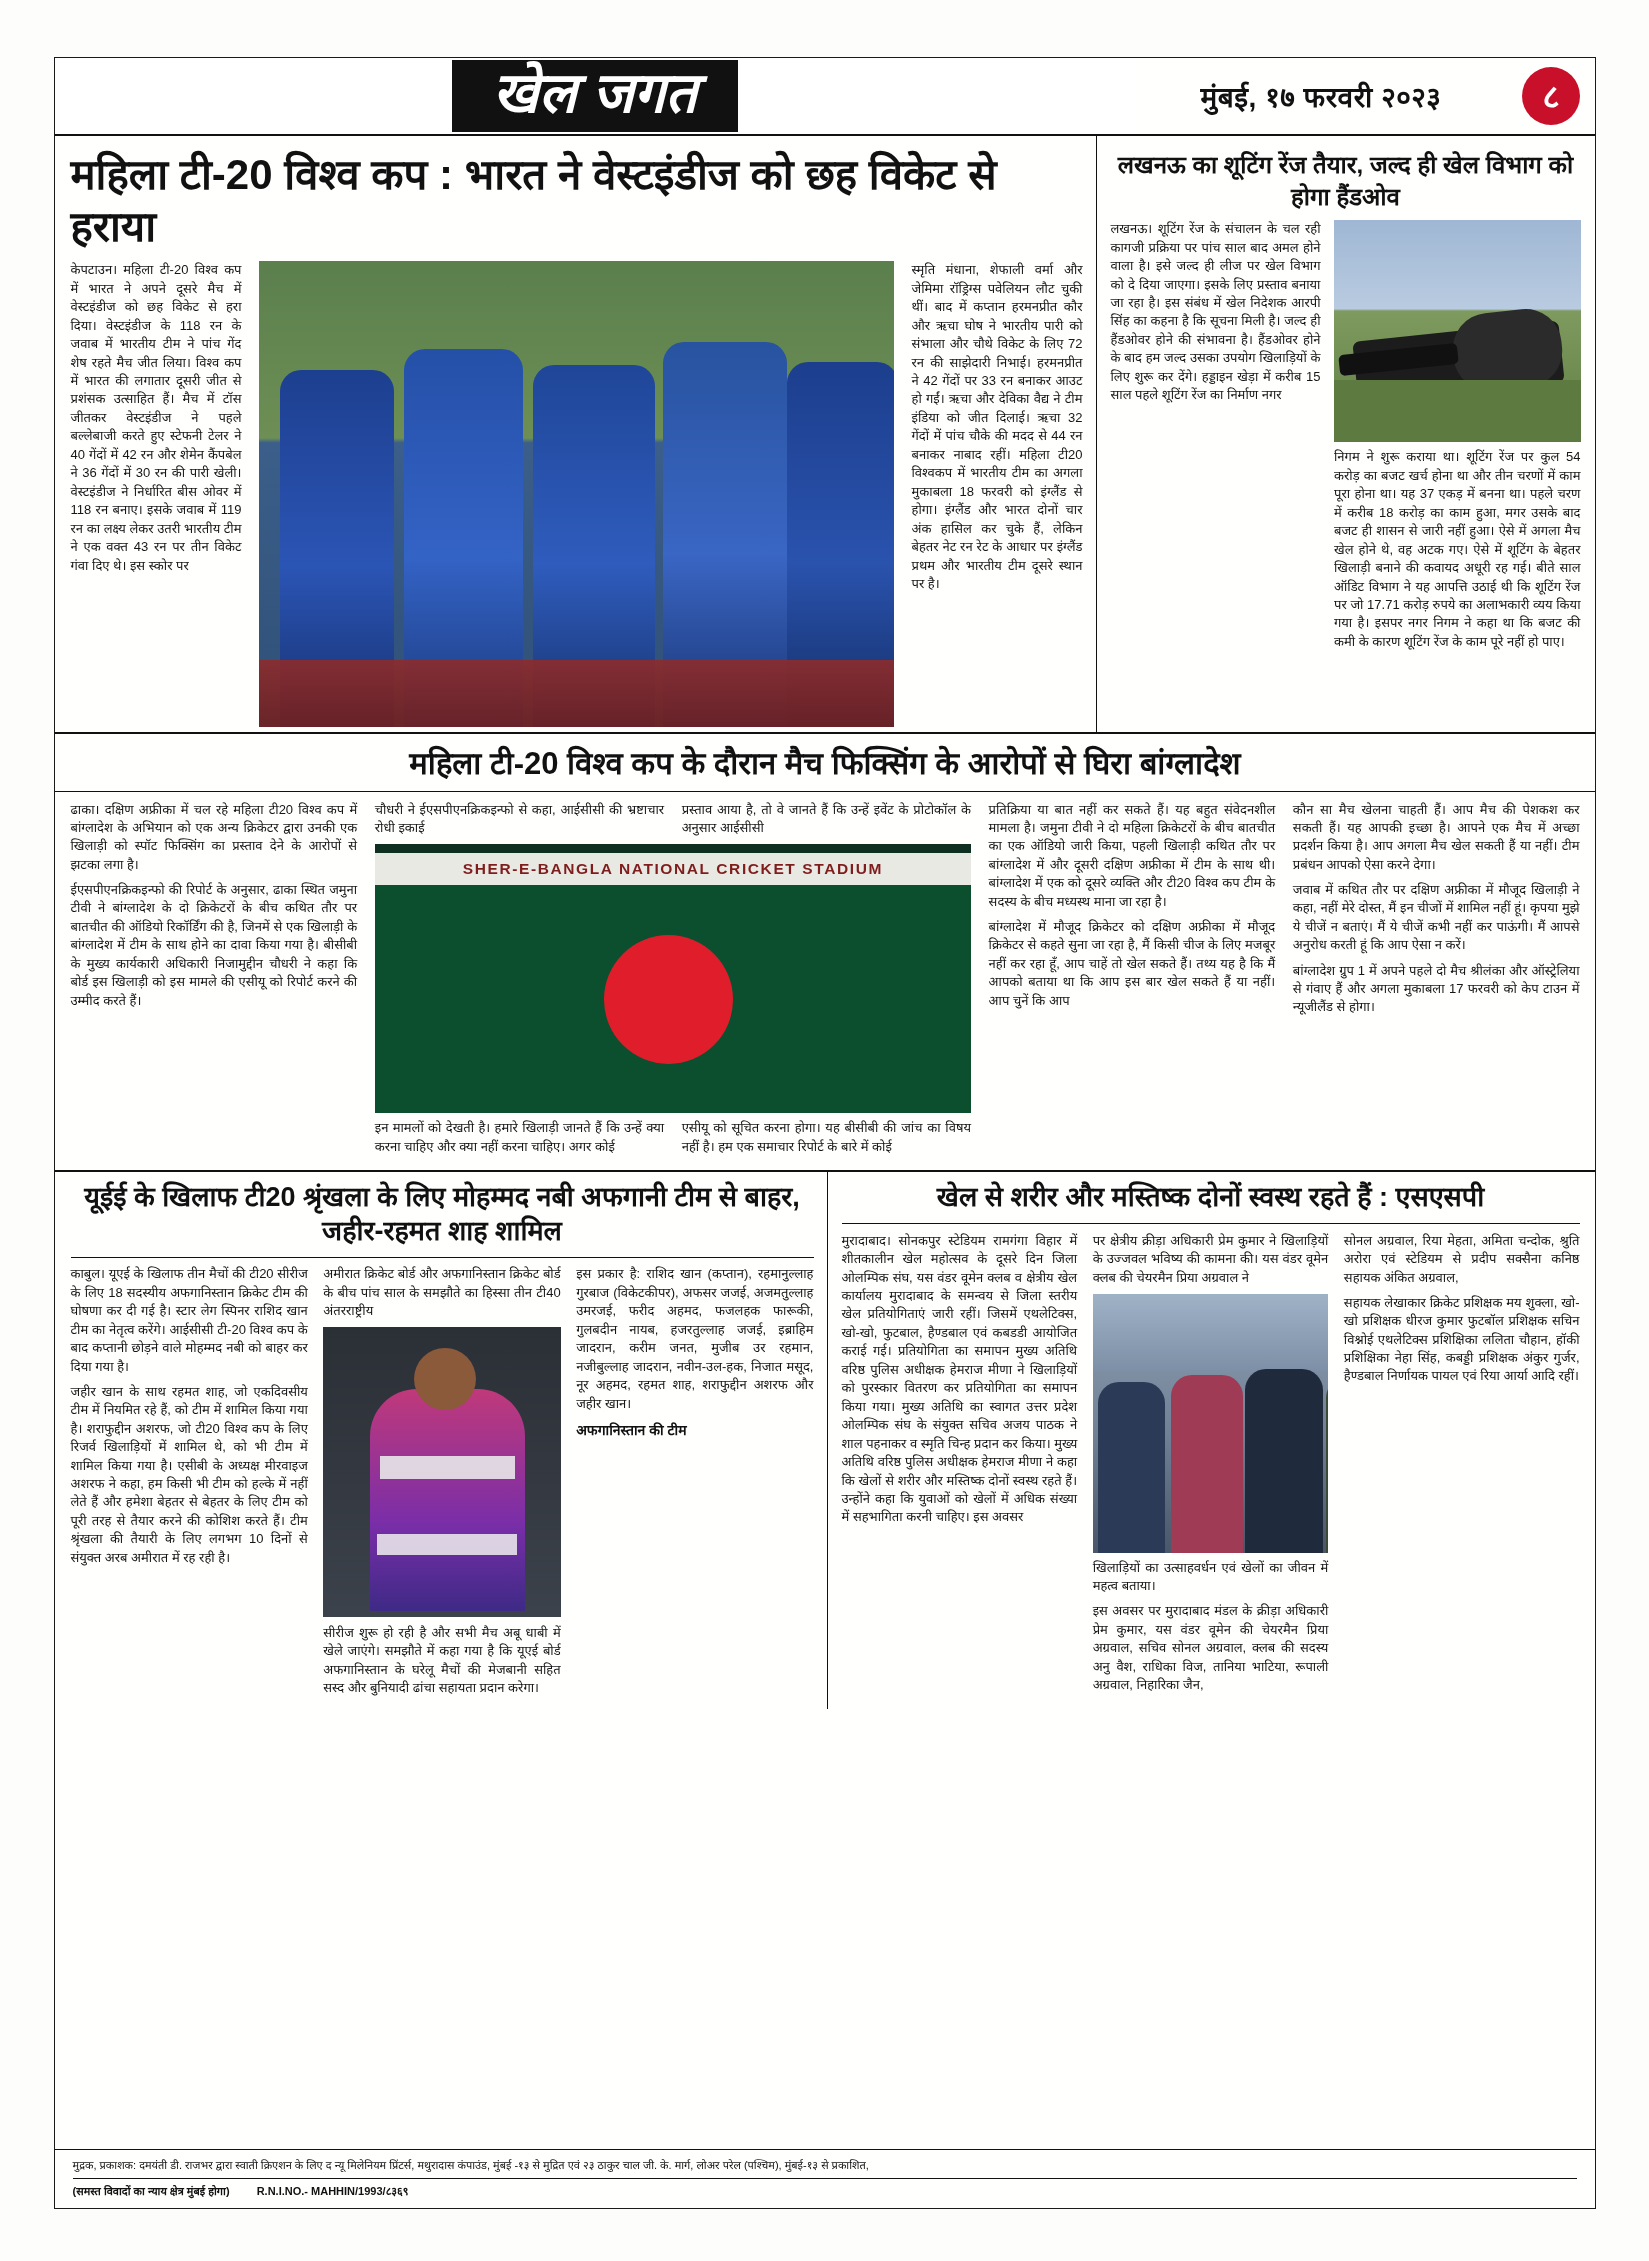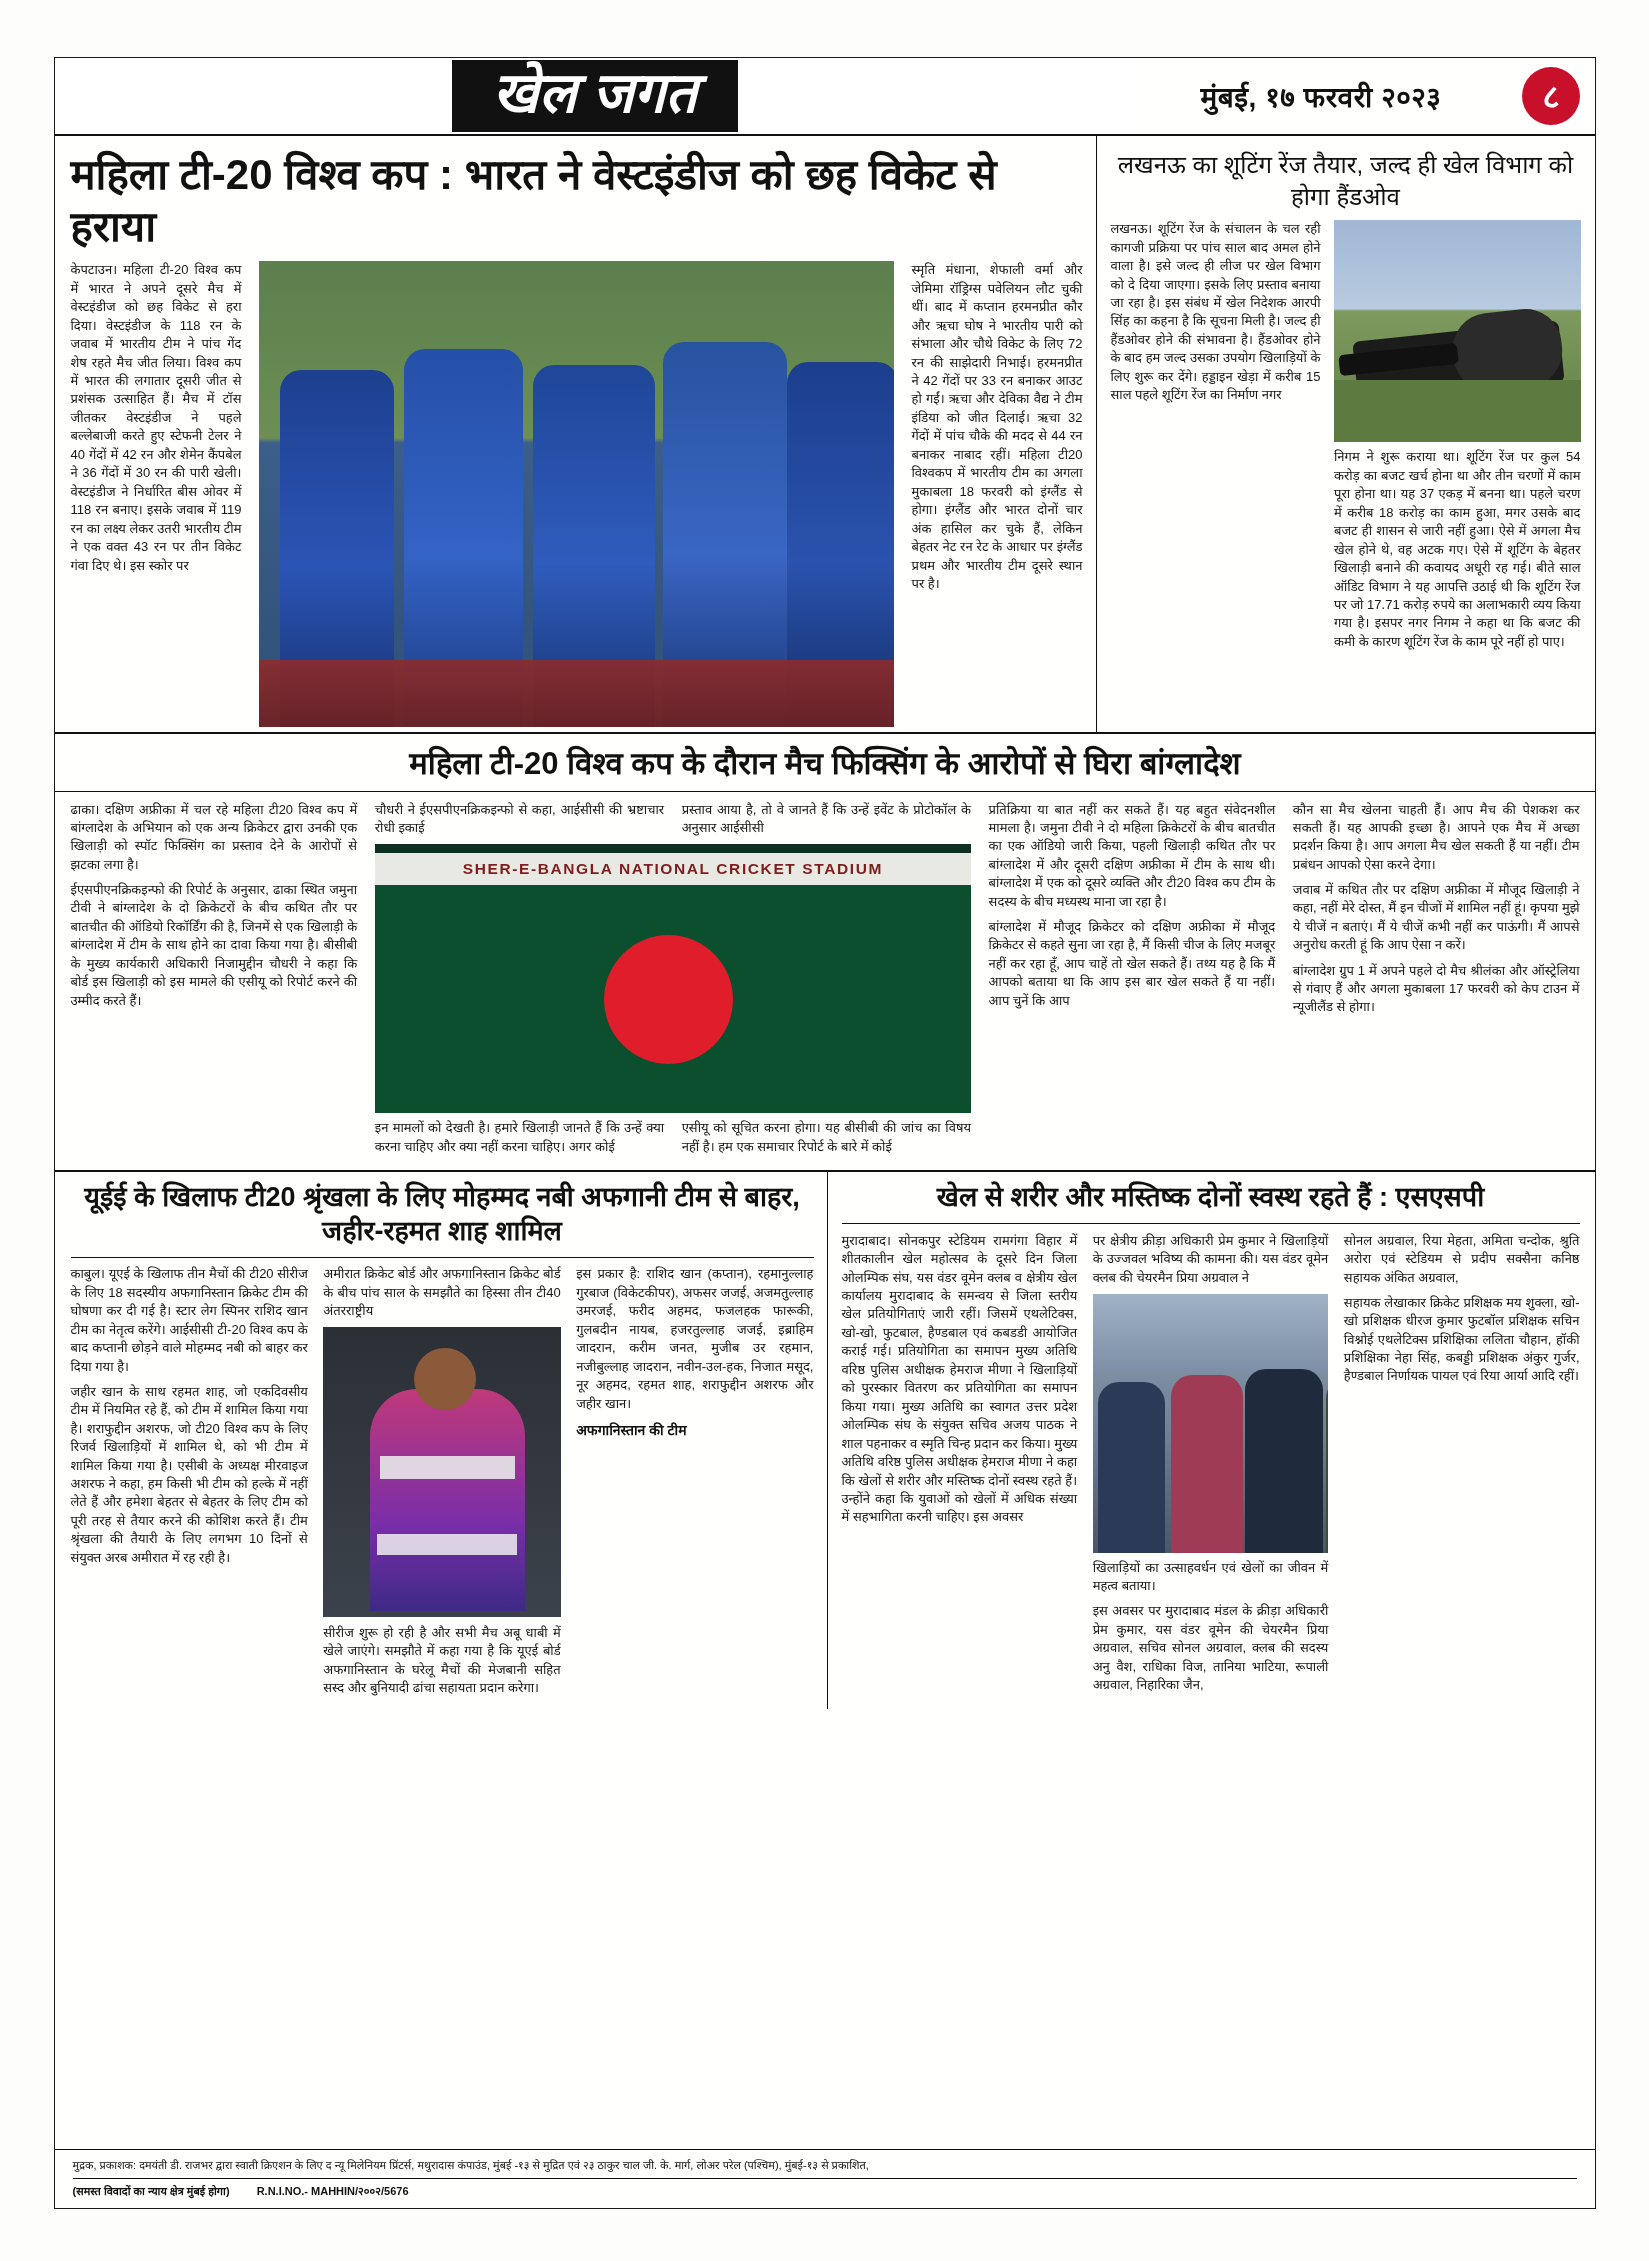--- a/index.html
+++ b/index.html
@@ -148,21 +148,21 @@
   }
   .headline-main {
     font-size: 42px;
     font-weight: 700;
     line-height: 1.22;
     color: #111;
     margin: 2.1px 0 9.3px 0;
   }
   .headline-right {
     font-size: 24px;
-    font-weight: 400;
+    font-weight: 700;
     line-height: 1.3;
     text-align: center;
     margin: 2.1px 0 8.3px 0;
   }
   .photo {
     width: 100%;
     display: block;
     background: #cfd6dd;
     position: relative;
     overflow: hidden;
@@ -456,19 +456,19 @@
           </div>
         </div>
       </div>
     </div>
 
     <div class="footer" style="position:absolute;left:0;right:0;bottom:0;">
       <p class="jc">मुद्रक, प्रकाशक: दमयंती डी. राजभर द्वारा स्वाती क्रिएशन के लिए द न्यू मिलेनियम प्रिंटर्स, मथुरादास कंपाउंड, मुंबई -१३ से मुद्रित एवं २३ ठाकुर चाल जी. के. मार्ग, लोअर परेल (पश्चिम), मुंबई-१३ से प्रकाशित,</p>
       <div class="rn">
         <span>(समस्त विवादों का न्याय क्षेत्र मुंबई होगा)</span>
         <span style="display:inline-block;width:21px;"></span>
-        <span>R.N.I.NO.- MAHHIN/२००२/5676</span>
+        <span>R.N.I.NO.- MAHHIN/1993/८३६९</span>
       </div>
     </div>
 
   </div>
 </div>
 
 
 </body></html>

